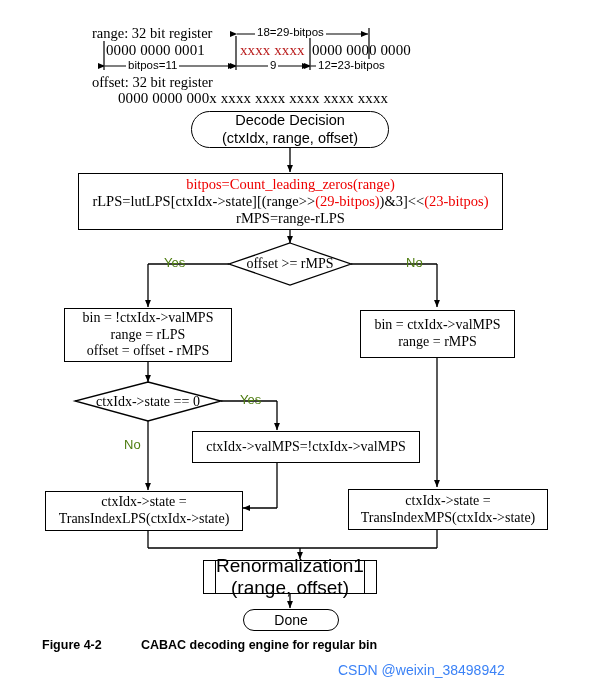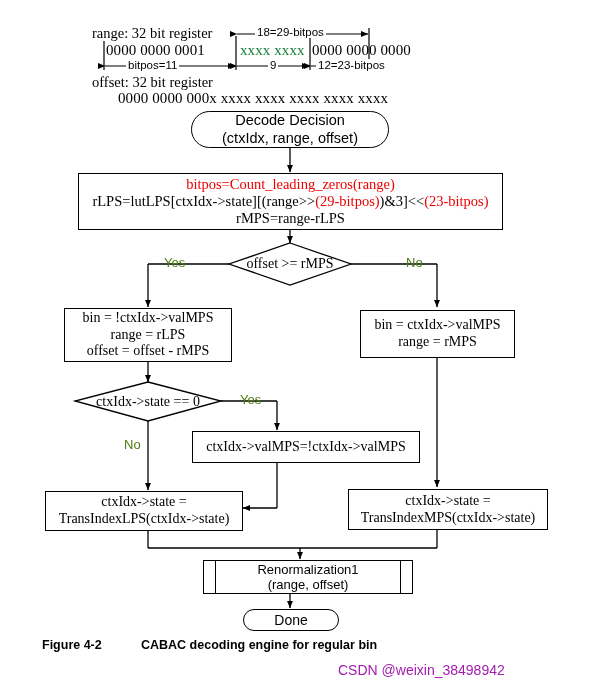--- a/index.html
+++ b/index.html
@@ -80,35 +80,35 @@
     position: absolute;
     white-space: nowrap;
     font-size: 14.5px;
   }
   .reg-bits {
     position: absolute;
     white-space: nowrap;
     font-size: 15px;
     letter-spacing: 0.1px;
   }
-  .blue { color: #15803d; }
+  .blue { color: #b91c1c; }
   .red  { color: #ee0000; }
   .dim-text { font-family: "Liberation Sans", sans-serif; font-size: 11.5px; }
   .caption {
     position: absolute;
     font-family: "Liberation Sans", sans-serif;
     font-weight: bold;
     font-size: 12.5px;
     white-space: nowrap;
   }
   .watermark {
     position: absolute;
     font-family: "Liberation Sans", sans-serif;
     font-size: 14px;
-    color: #a21caf;
+    color: #3b82f6;
     white-space: nowrap;
   }
   .l1 { font-size: 14.5px; }
 </style>
 </head>
 <body>
 
 <div id="stage">
 
   <svg id="svg-layer" viewBox="0 0 596 688">
@@ -240,21 +240,21 @@
   <div class="node proc" style="left:45px; top:491px; width:198px; height:40px; font-size:14px;">
     <span>ctxIdx-&gt;state =</span>
     <span>TransIndexLPS(ctxIdx-&gt;state)</span>
   </div>
 
   <div class="node proc" style="left:348px; top:489px; width:200px; height:41px; font-size:14px;">
     <span>ctxIdx-&gt;state =</span>
     <span>TransIndexMPS(ctxIdx-&gt;state)</span>
   </div>
 
-  <div class="node predef" style="left:203px; top:560px; width:210px; height:34px; font-size:13px;">
+  <div class="node predef" style="left:203px; top:560px; width:174px; height:34px; font-size:19px;">
     <span>Renormalization1</span>
     <span>(range, offset)</span>
   </div>
 
   <div class="node term" style="left:243px; top:609px; width:96px; height:22px; font-size:14px;justify-content:center;">
     <span>Done</span>
   </div>
 
   <div class="caption" style="left:42px; top:638px;">Figure 4-2</div>
   <div class="caption" style="left:141px; top:638px;">CABAC decoding engine for regular bin</div>

